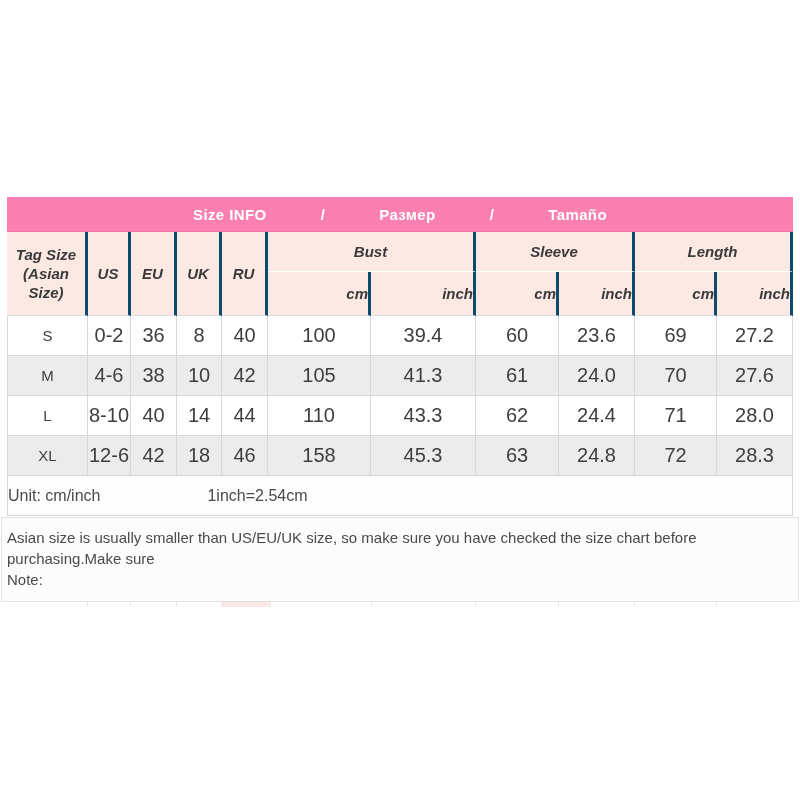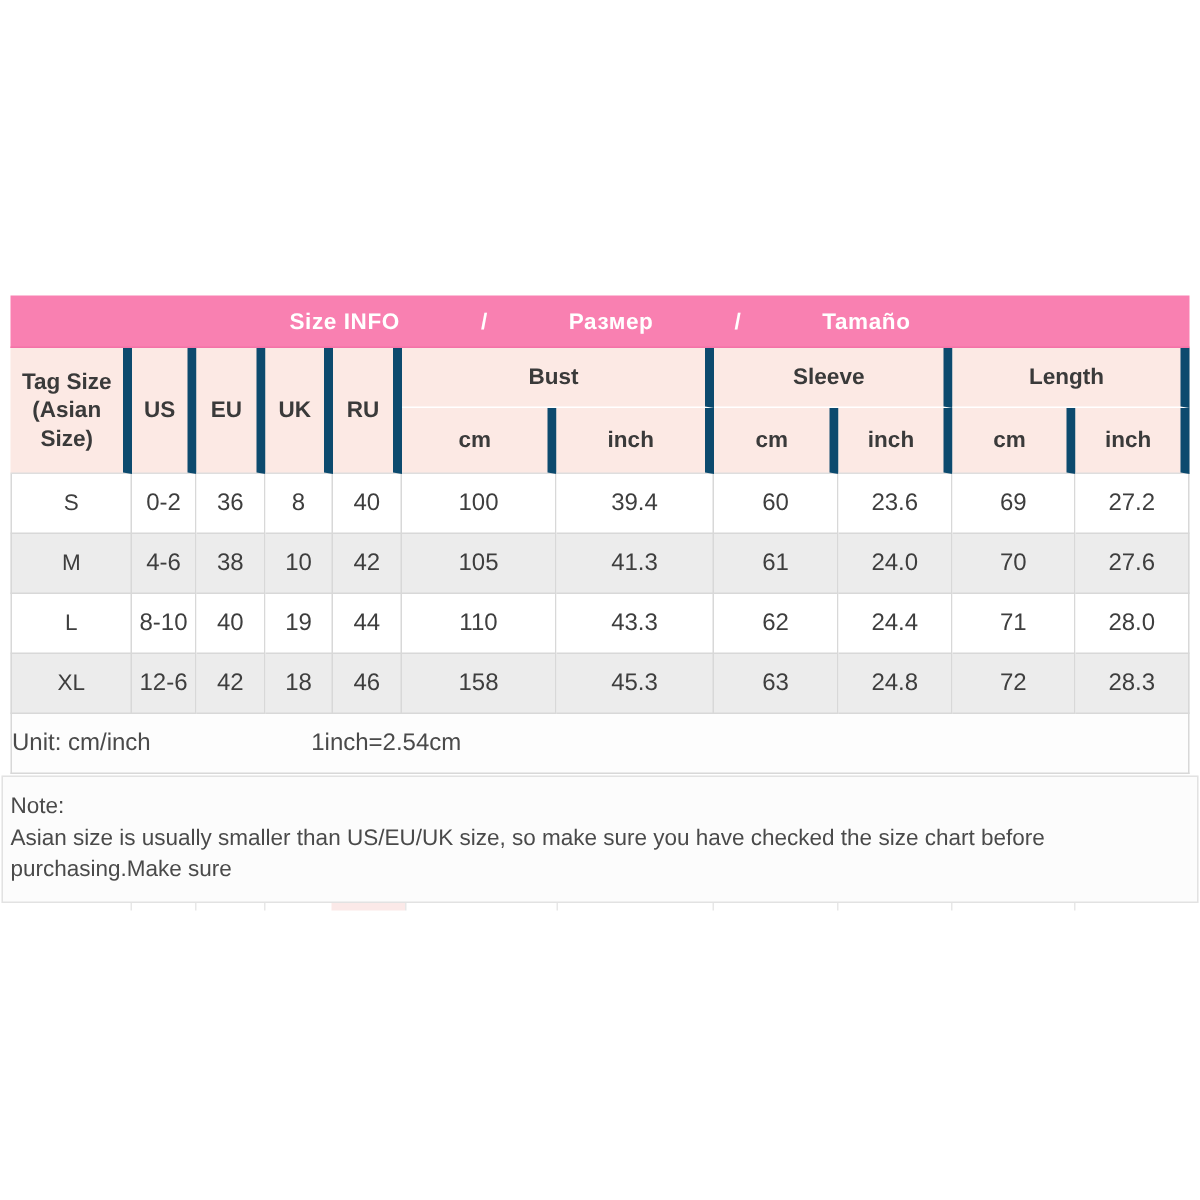--- a/index.html
+++ b/index.html
@@ -42,33 +42,34 @@
   .size-table th, .size-table td {
     text-align: center;
     vertical-align: middle;
     overflow: hidden;
   }
   .size-table thead th {
     background: #fce9e4;
     color: #3a3a3a;
     font-size: 15px;
     font-weight: bold;
-    border-right: 6px solid #0c4a6e;
+    border-right: 3px solid #0c4a6e;
+    font-style: italic;
   }
   .size-table thead tr.group-row th { height: 40px; }
-  .size-table thead tr.sub-row th { height: 44px; }
+  .size-table thead tr.sub-row th { height: 44px; text-align: right; }
   .size-table thead th.th-group { border-bottom: 1px solid #ffffff; }
   .size-table thead th.th-span,
   .size-table thead th.th-sub { border-bottom: 1px solid #dedede; }
   .size-table thead th.corner { font-size: 15px; line-height: 19px; }
   .size-table tbody td {
     height: 40px;
     background: #ffffff;
     color: #3e3e3e;
-    font-size: 16px;
+    font-size: 20px;
     border-right: 1px solid #d8d8d8;
     border-bottom: 1px solid #d8d8d8;
   }
   .size-table tbody td:first-child { border-left: 1px solid #d8d8d8; font-size: 15px; }
   .size-table tbody tr.alt td { background: #ececec; }
   .size-table tbody tr.unit-row td {
     background: #fdfdfd;
     font-size: 16px;
     color: #4a4a4a;
     border-left: 1px solid #d8d8d8;
@@ -186,21 +187,21 @@
           <td>41.3</td>
           <td>61</td>
           <td>24.0</td>
           <td>70</td>
           <td>27.6</td>
         </tr>
         <tr>
           <td>L</td>
           <td>8-10</td>
           <td>40</td>
-          <td>19</td>
+          <td>14</td>
           <td>44</td>
           <td>110</td>
           <td>43.3</td>
           <td>62</td>
           <td>24.4</td>
           <td>71</td>
           <td>28.0</td>
         </tr>
         <tr class="alt">
           <td>XL</td>
@@ -221,22 +222,22 @@
               <span>Unit: cm/inch</span>
               <span>1inch=2.54cm</span>
             </div>
           </td>
         </tr>
       </tbody>
     </table>
   </div>
 
   <div class="note-box">
+    <div>Asian size is usually smaller than US/EU/UK size, so make sure you have checked the size chart before purchasing.Make sure</div>
     <div>Note:</div>
-    <div>Asian size is usually smaller than US/EU/UK size, so make sure you have checked the size chart before purchasing.Make sure</div>
   </div>
 
   <div class="fragment-strip">
     <span class="fragment-cell"></span>
     <span class="fragment-tick" style="left:86px"></span>
     <span class="fragment-tick" style="left:129px"></span>
     <span class="fragment-tick" style="left:175px"></span>
     <span class="fragment-tick" style="left:269px"></span>
     <span class="fragment-tick" style="left:370px"></span>
     <span class="fragment-tick" style="left:474px"></span>

